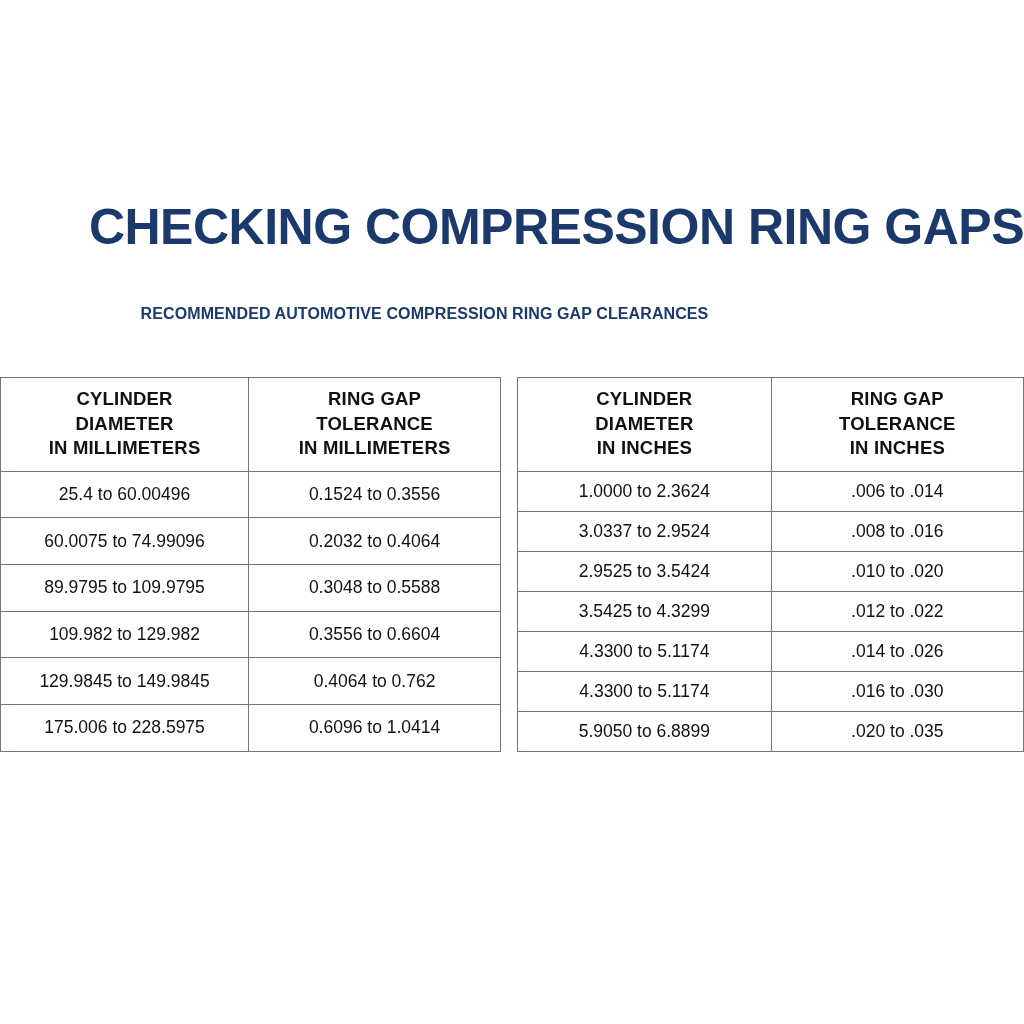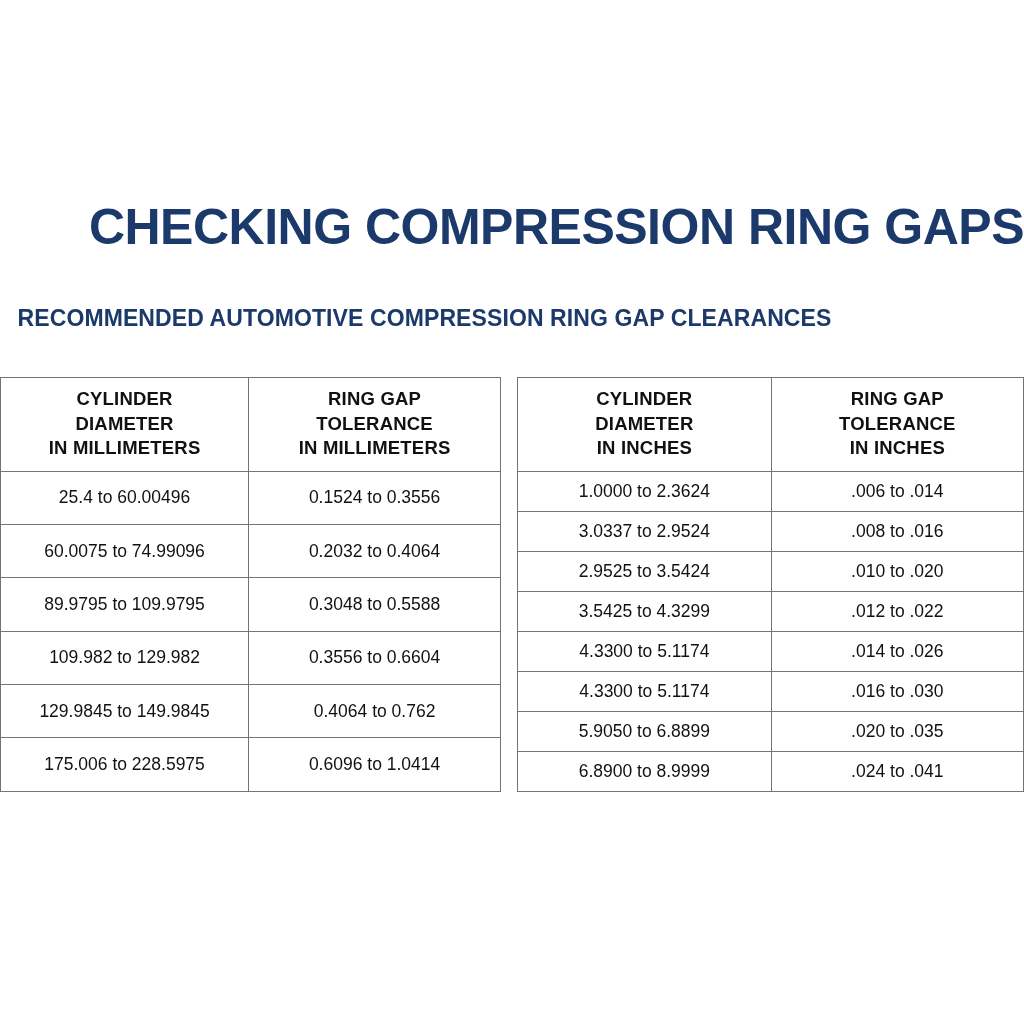--- a/index.html
+++ b/index.html
@@ -31,21 +31,21 @@
     letter-spacing: -0.5px;
     color: #1b3a6b;
     font-family: "Liberation Sans", sans-serif;
   }
   .subtitle {
     position: absolute;
     top: 305px;
     left: 0;
     width: 849px;
     text-align: center;
-    font-size: 23px;
+    font-size: 16px;
     font-weight: bold;
     letter-spacing: 0.1px;
     color: #1b3a6b;
     font-family: "Liberation Sans", sans-serif;
   }
   .tables {
     position: absolute;
     top: 377px;
     left: 0;
     width: 1024px;
@@ -174,21 +174,17 @@
           <td>.014 to .026</td>
         </tr>
         <tr>
           <td>4.3300 to 5.1174</td>
           <td>.016 to .030</td>
         </tr>
         <tr>
           <td>5.9050 to 6.8899</td>
           <td>.020 to .035</td>
         </tr>
-        <tr>
-          <td>6.8900 to 8.9999</td>
-          <td>.024 to .041</td>
-        </tr>
       </tbody>
     </table>
 
   </div>
 </div>
 
 </body></html>

